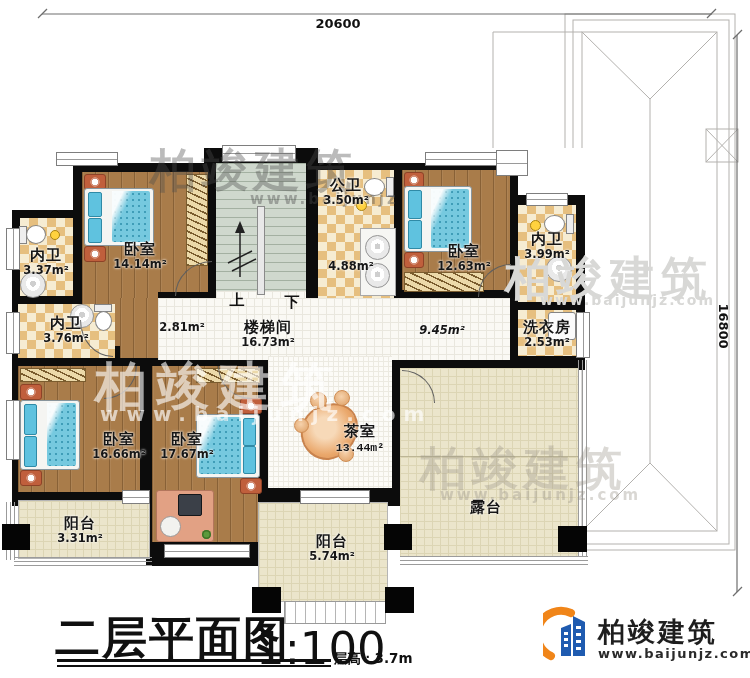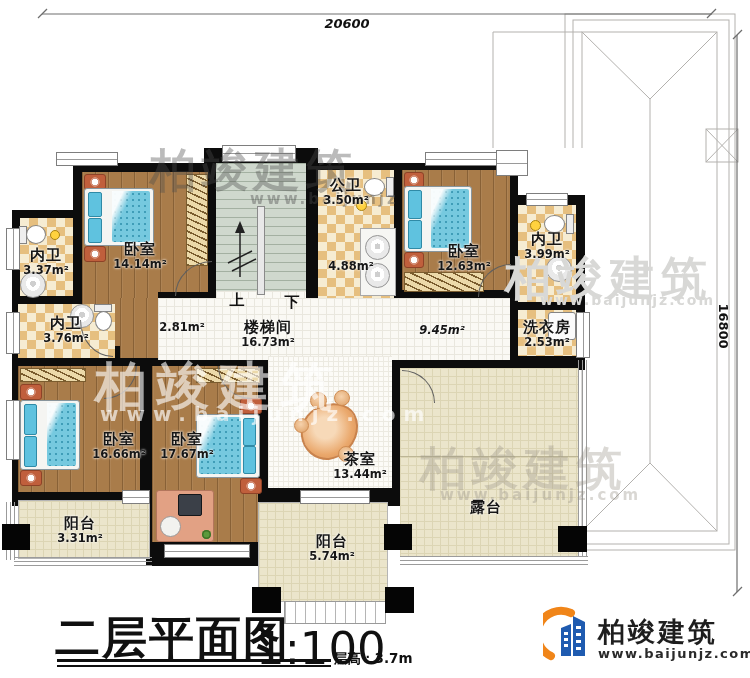--- a/index.html
+++ b/index.html
@@ -309,40 +309,40 @@
       <span class="ar">2.53m²</span>
     </div>
   <div class="rl" style="left:119px;top:446px;">
     <span class="nm">卧室</span>
       <span class="ar">16.66m²</span>
     </div>
   <div class="rl" style="left:187px;top:446px;">
     <span class="nm">卧室</span>
       <span class="ar">17.67m²</span>
     </div>
-  <div class="rl" style="left:360px;top:466px;">
+  <div class="rl" style="left:360px;top:440px;font-family:Liberation Mono, monospace;">
     <span class="nm">茶室</span>
       <span class="ar">13.44m²</span>
     </div>
   <div class="rl" style="left:486px;top:507px;">
     <span class="nm">露台</span>
     </div>
   <div class="rl" style="left:80px;top:530px;">
     <span class="nm">阳台</span>
       <span class="ar">3.31m²</span>
     </div>
   <div class="rl" style="left:332px;top:548px;">
     <span class="nm">阳台</span>
       <span class="ar">5.74m²</span>
     </div>
 
   <div class="updown" style="left:237px;top:300px;">上</div>
   <div class="updown" style="left:292px;top:302px;">下</div>
 
-  <div class="dim" style="left:347px;top:16px;transform:translateX(-50%);font-style:italic;">20600</div>
+  <div class="dim" style="left:338px;top:16px;transform:translateX(-50%);">20600</div>
   <div class="dim" style="left:723px;top:326px;transform:translate(-50%,-50%) rotate(90deg);">16800</div>
 
   <div class="title-txt" style="left:55px;top:608px;">二层平面图</div>
   <div class="uline" style="left:57px;top:659px;width:274px;height:3px;"></div>
   <div class="uline" style="left:57px;top:665px;width:274px;height:2px;"></div>
   <div class="scale-txt" style="left:256px;top:622px;">1:100</div>
   <div class="info-line" style="left:334px;top:650px;">
     <span>层高：</span><span>3.7m</span></div>
 
   <svg class="abs" style="left:543px;top:606px;z-index:50;" width="50" height="56" viewBox="0 0 50 56">

